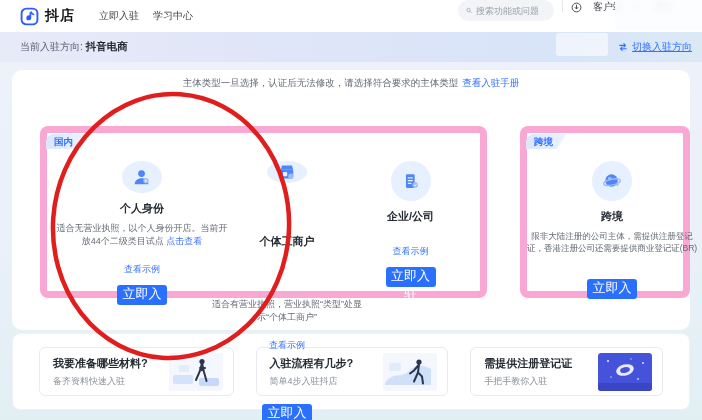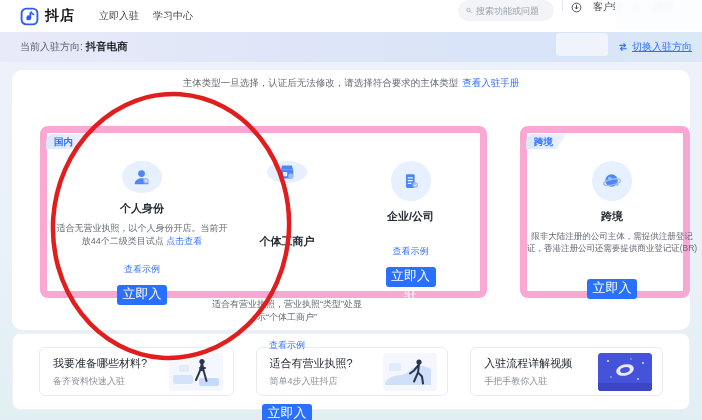--- a/index.html
+++ b/index.html
@@ -65,21 +65,21 @@
              border:none; border-radius:3px; font-size:13px; font-family:inherit; cursor:pointer; }
   .gap-cross{ margin-top:24px; }
 
   
   .bottom-wrap{ position:absolute; left:12px; top:333px; width:678px; height:77px;
                 background:#ffffff; border:1px solid #eef1f5; border-radius:8px;
                 display:flex; align-items:center; padding:0 26px; gap:22px; }
   .help-card{ height:49px; border:1px solid #e8ebf0; border-radius:6px; background:#ffffff;
               display:flex; align-items:center; justify-content:space-between; padding:0 10px 0 13px; cursor:pointer; }
   .hc-a{ width:206px; } .hc-b{ width:204px; } .hc-c{ width:204px; }
-  .help-title{ font-size:11px; font-weight:400; color:#252b33; }
+  .help-title{ font-size:11px; font-weight:700; color:#252b33; }
   .help-sub{ margin-top:4px; font-size:9px; color:#8a9099; }
   .illus{ width:54px; height:38px; border-radius:3px; overflow:hidden; position:relative; flex:none; }
 
   
   .annotation-svg{ position:absolute; left:0; top:0; width:702px; height:420px; z-index:6; pointer-events:none; }
   .redact{ position:absolute; z-index:5; }
   .redact-1{ left:615px; top:0; width:87px; height:30px; background:rgba(252,253,255,0.93); backdrop-filter:blur(3px); }
   .redact-2{ left:556px; top:33px; width:52px; height:23px; background:rgba(243,246,252,0.85);
              border-radius:3px; backdrop-filter:blur(2px); }
 </style>
@@ -235,38 +235,38 @@
           <rect x="10" y="12" width="10" height="7" rx="1.5" fill="#e2edfc"></rect>
           <circle cx="33" cy="8.5" r="2.6" fill="#2b3550"></circle>
           <path d="M33 11l-2.5 8-3.5 8M33 11l2 8 2.5 9M31 15h5" stroke="#2b3550" stroke-width="2" stroke-linecap="round" fill="none"></path>
           <path d="M33 11v6" stroke="#2b3550" stroke-width="2.6" stroke-linecap="round"></path>
         </svg>
       </div>
     </div>
 
     <div class="help-card hc-b">
       <div>
-        <div class="help-title">适合有营业执照?</div>
+        <div class="help-title">入驻流程有几步?</div>
         <div class="help-sub">简单4步入驻抖店</div>
       </div>
       <div class="illus">
         <svg width="54" height="38" viewBox="0 0 54 38">
           <rect width="54" height="38" fill="#f4f8fe"></rect>
           <path d="M2 30c8-12 16-4 24-12s14-6 22-2v16H2z" fill="#cfe0f8"></path>
           <rect x="6" y="10" width="12" height="8" rx="1.5" fill="#e2edfc"></rect>
           <circle cx="36" cy="9" r="2.6" fill="#2b3550"></circle>
           <path d="M36 11.5l-1 8 4 4 1 7M36 11.5l-5 6-4 3" stroke="#2b3550" stroke-width="2" stroke-linecap="round" fill="none"></path>
           <path d="M35 19.5l-4 9" stroke="#2b3550" stroke-width="2" stroke-linecap="round"></path>
         </svg>
       </div>
     </div>
 
     <div class="help-card hc-c">
       <div>
-        <div class="help-title">入驻流程详解视频</div>
+        <div class="help-title">需提供注册登记证</div>
         <div class="help-sub">手把手教你入驻</div>
       </div>
       <div class="illus">
         <svg width="54" height="38" viewBox="0 0 54 38">
           <rect width="54" height="38" rx="2" fill="#4553da"></rect>
           <rect y="30" width="54" height="8" fill="#3a46c4"></rect>
           <ellipse cx="27" cy="17" rx="9" ry="5.6" fill="#e8eaf9" transform="rotate(-14 27 17)"></ellipse>
           <ellipse cx="27" cy="17" rx="5" ry="2.8" fill="#4553da" transform="rotate(-14 27 17)"></ellipse>
           <circle cx="10" cy="8" r="1" fill="#ffffff" opacity="0.9"></circle>
           <circle cx="45" cy="10" r="1.1" fill="#ffffff" opacity="0.8"></circle>

